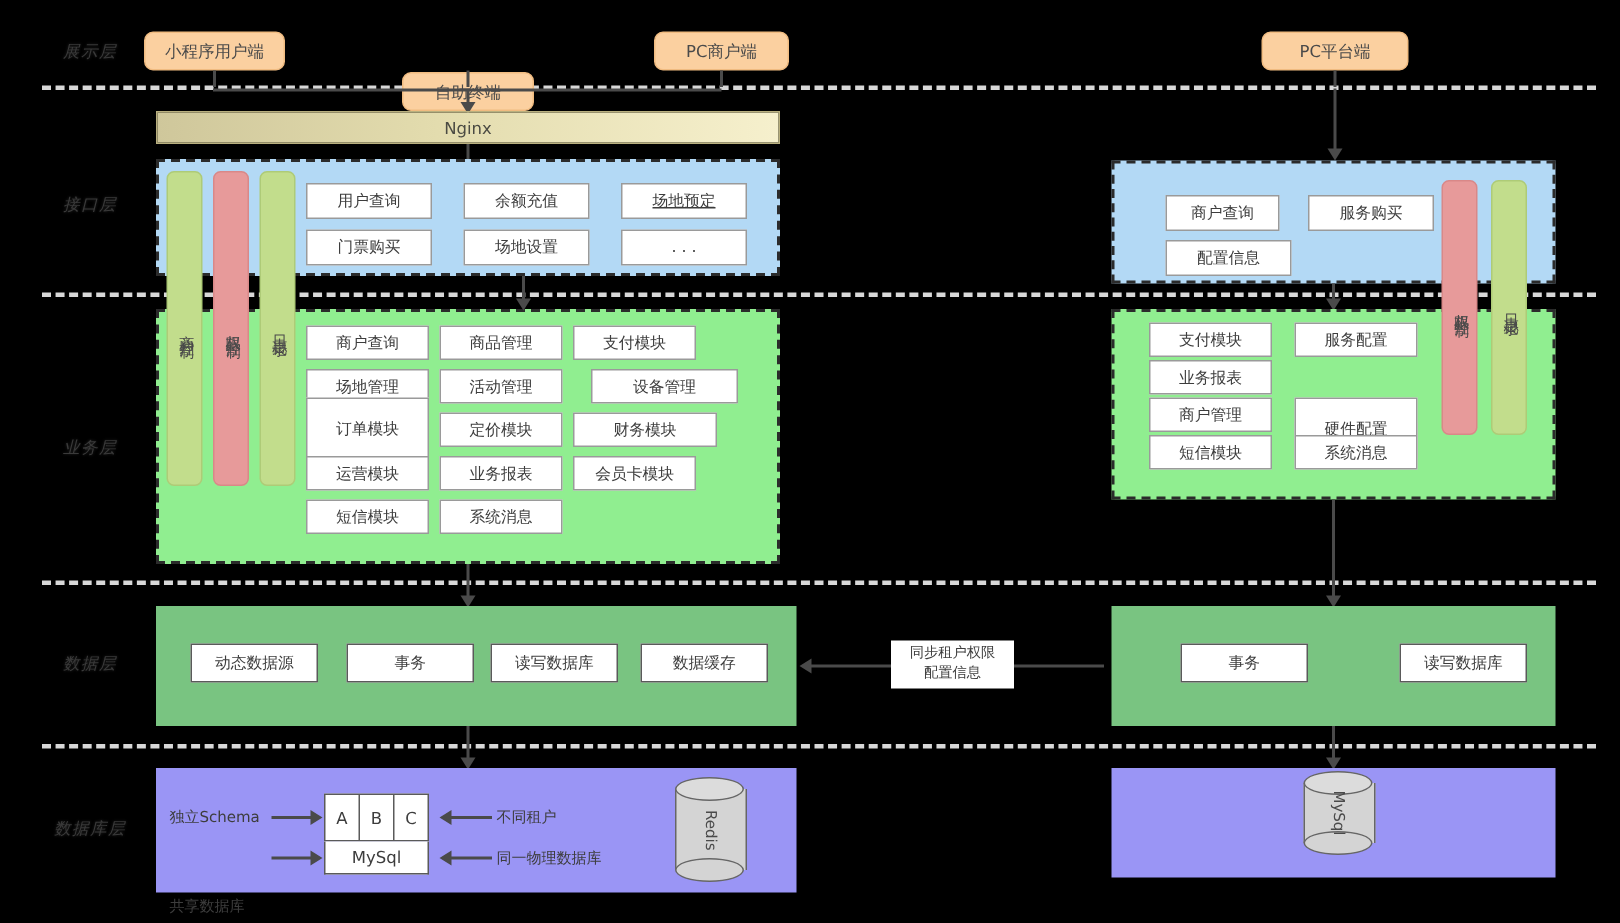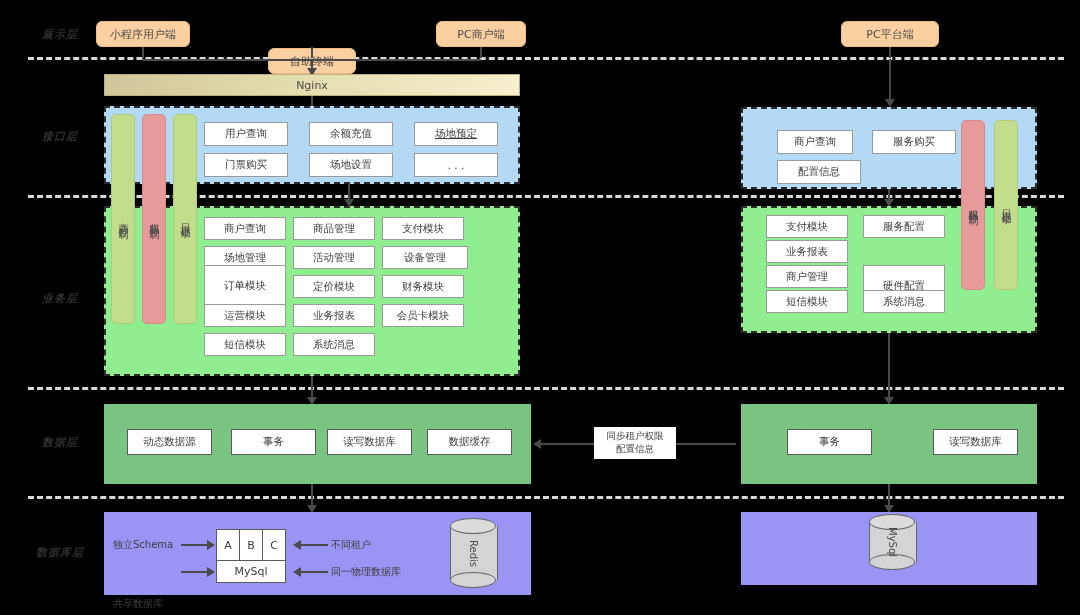--- a/index.html
+++ b/index.html
@@ -133,25 +133,25 @@
 
   <div class="abs vline" style="left:348px;top:184px;height:16px;"></div>
   <div class="abs arrow-down" style="left:344px;top:199px;"></div>
 
   <div class="abs mod" style="left:204px;top:217px;width:82px;height:23px;">商户查询</div>
   <div class="abs mod" style="left:293px;top:217px;width:82px;height:23px;">商品管理</div>
   <div class="abs mod" style="left:382px;top:217px;width:82px;height:23px;">支付模块</div>
 
   <div class="abs mod" style="left:204px;top:246px;width:82px;height:23px;">场地管理</div>
   <div class="abs mod" style="left:293px;top:246px;width:82px;height:23px;">活动管理</div>
-  <div class="abs mod" style="left:382px;top:246px;width:86px;height:23px;">设备管理</div>
+  <div class="abs mod" style="left:394px;top:246px;width:98px;height:23px;">设备管理</div>
 
   <div class="abs mod" style="left:204px;top:265px;width:82px;height:41px;text-align:center;">订单模块</div>
   <div class="abs mod" style="left:293px;top:275px;width:82px;height:23px;">定价模块</div>
-  <div class="abs mod" style="left:382px;top:275px;width:82px;height:23px;">财务模块</div>
+  <div class="abs mod" style="left:382px;top:275px;width:96px;height:23px;">财务模块</div>
 
   <div class="abs mod" style="left:204px;top:304px;width:82px;height:23px;">运营模块</div>
   <div class="abs mod" style="left:293px;top:304px;width:82px;height:23px;">业务报表</div>
   <div class="abs mod" style="left:382px;top:304px;width:82px;height:23px;">会员卡模块</div>
 
   <div class="abs mod" style="left:204px;top:333px;width:82px;height:23px;">短信模块</div>
   <div class="abs mod" style="left:293px;top:333px;width:82px;height:23px;">系统消息</div>
 
   <div class="abs vbar vbar-green" style="left:111px;top:114px;width:24px;height:210px;">
     <span>商户控制</span>

